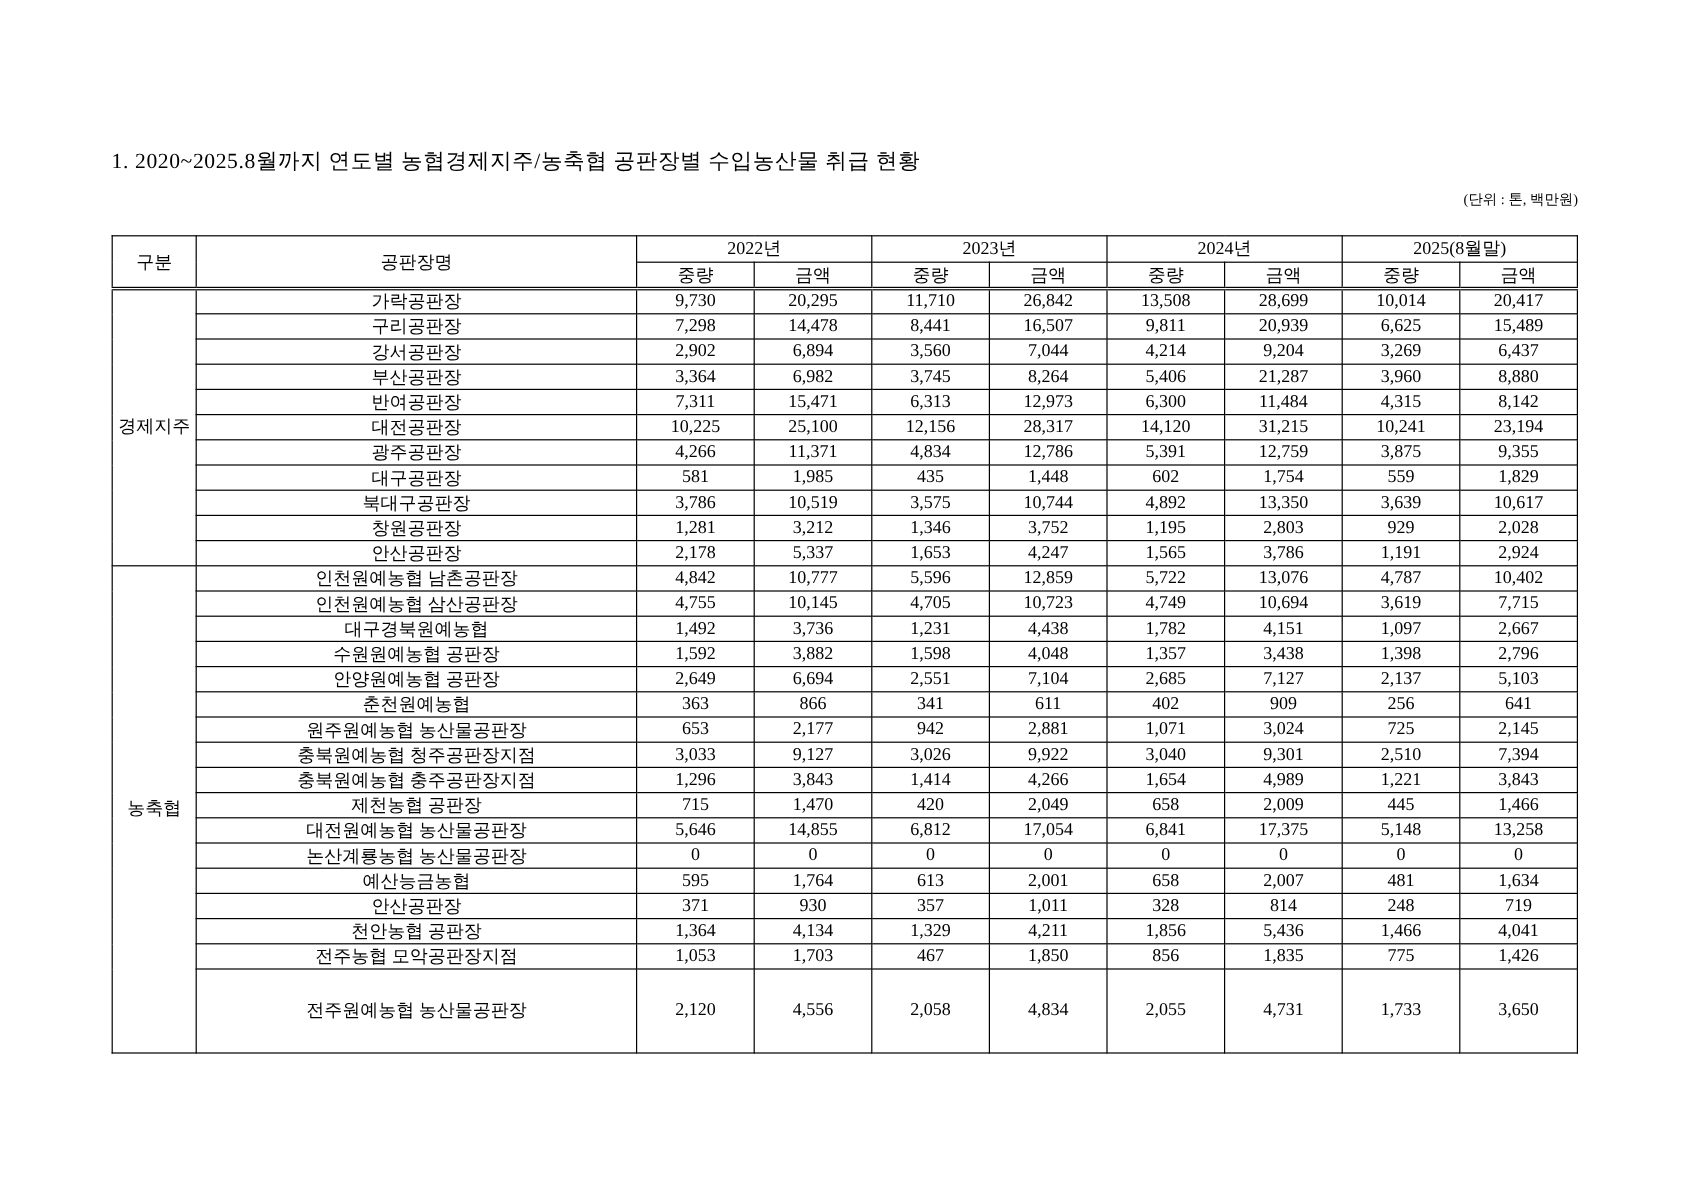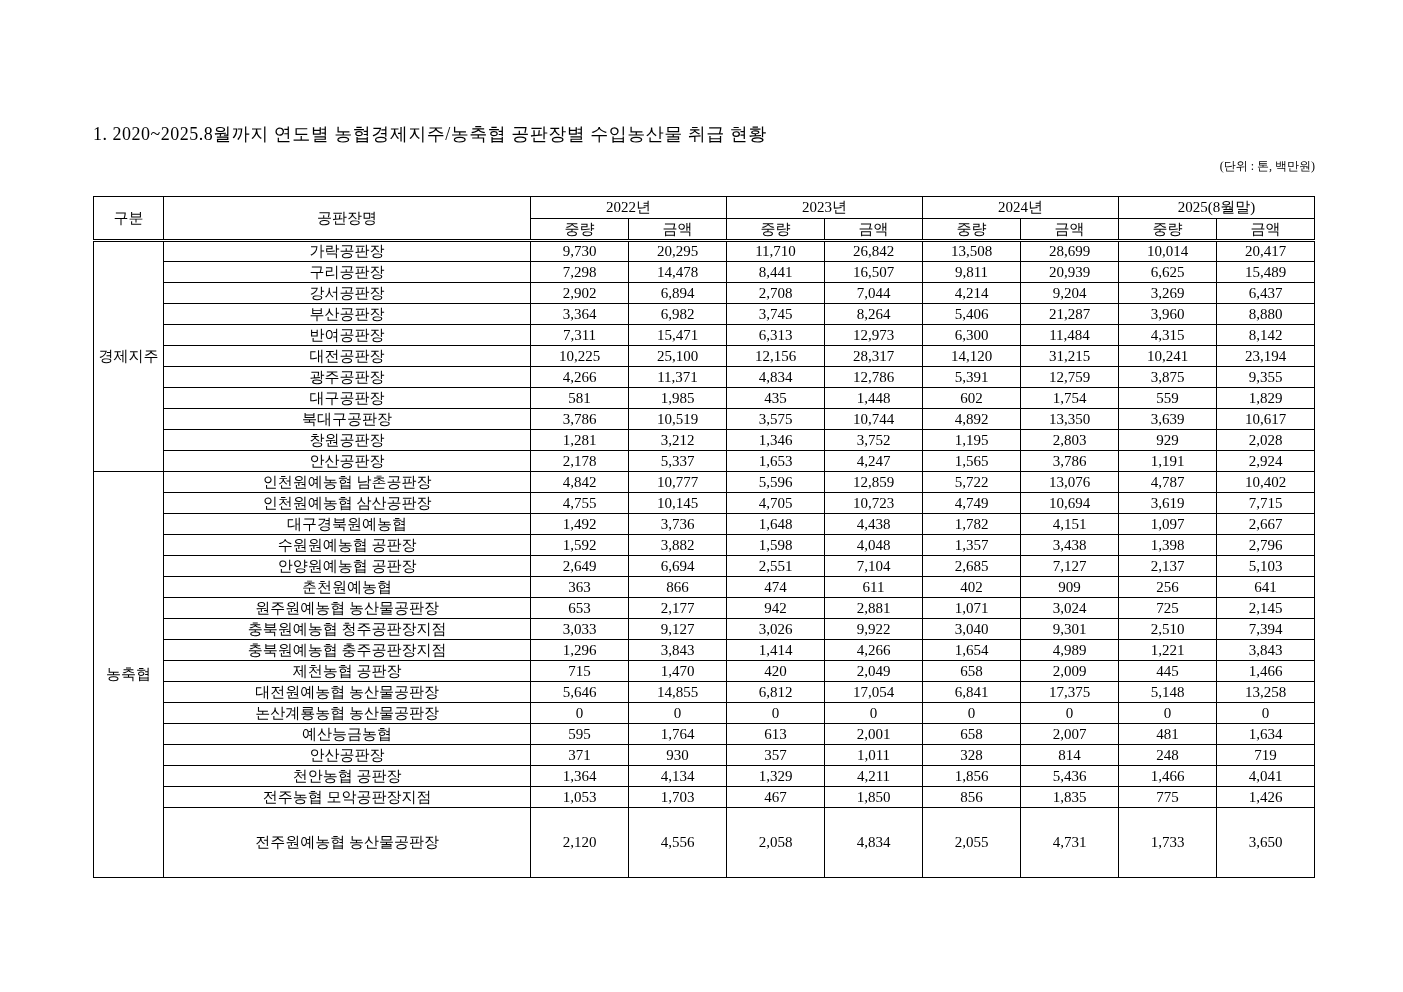--- a/index.html
+++ b/index.html
@@ -114,21 +114,21 @@
           <td class="num-cell">16,507</td>
           <td class="num-cell">9,811</td>
           <td class="num-cell">20,939</td>
           <td class="num-cell">6,625</td>
           <td class="num-cell">15,489</td>
         </tr>
         <tr>
           <td class="name-cell">강서공판장</td>
           <td class="num-cell">2,902</td>
           <td class="num-cell">6,894</td>
-          <td class="num-cell">2,708</td>
+          <td class="num-cell">3,560</td>
           <td class="num-cell">7,044</td>
           <td class="num-cell">4,214</td>
           <td class="num-cell">9,204</td>
           <td class="num-cell">3,269</td>
           <td class="num-cell">6,437</td>
         </tr>
         <tr>
           <td class="name-cell">부산공판장</td>
           <td class="num-cell">3,364</td>
           <td class="num-cell">6,982</td>
@@ -236,21 +236,21 @@
           <td class="num-cell">10,723</td>
           <td class="num-cell">4,749</td>
           <td class="num-cell">10,694</td>
           <td class="num-cell">3,619</td>
           <td class="num-cell">7,715</td>
         </tr>
         <tr>
           <td class="name-cell">대구경북원예농협</td>
           <td class="num-cell">1,492</td>
           <td class="num-cell">3,736</td>
-          <td class="num-cell">1,648</td>
+          <td class="num-cell">1,231</td>
           <td class="num-cell">4,438</td>
           <td class="num-cell">1,782</td>
           <td class="num-cell">4,151</td>
           <td class="num-cell">1,097</td>
           <td class="num-cell">2,667</td>
         </tr>
         <tr>
           <td class="name-cell">수원원예농협 공판장</td>
           <td class="num-cell">1,592</td>
           <td class="num-cell">3,882</td>
@@ -269,21 +269,21 @@
           <td class="num-cell">7,104</td>
           <td class="num-cell">2,685</td>
           <td class="num-cell">7,127</td>
           <td class="num-cell">2,137</td>
           <td class="num-cell">5,103</td>
         </tr>
         <tr>
           <td class="name-cell">춘천원예농협</td>
           <td class="num-cell">363</td>
           <td class="num-cell">866</td>
-          <td class="num-cell">474</td>
+          <td class="num-cell">341</td>
           <td class="num-cell">611</td>
           <td class="num-cell">402</td>
           <td class="num-cell">909</td>
           <td class="num-cell">256</td>
           <td class="num-cell">641</td>
         </tr>
         <tr>
           <td class="name-cell">원주원예농협 농산물공판장</td>
           <td class="num-cell">653</td>
           <td class="num-cell">2,177</td>

